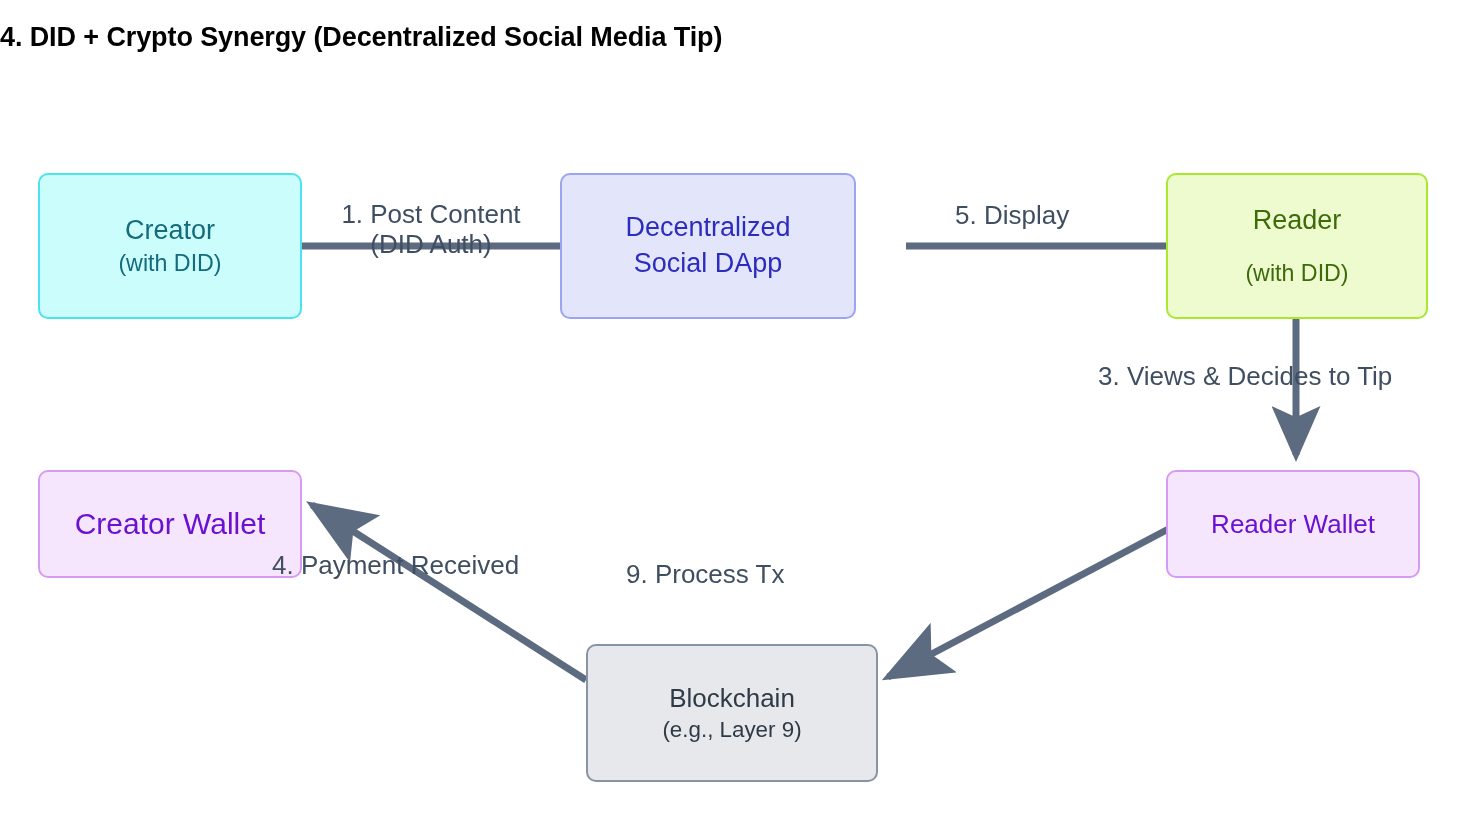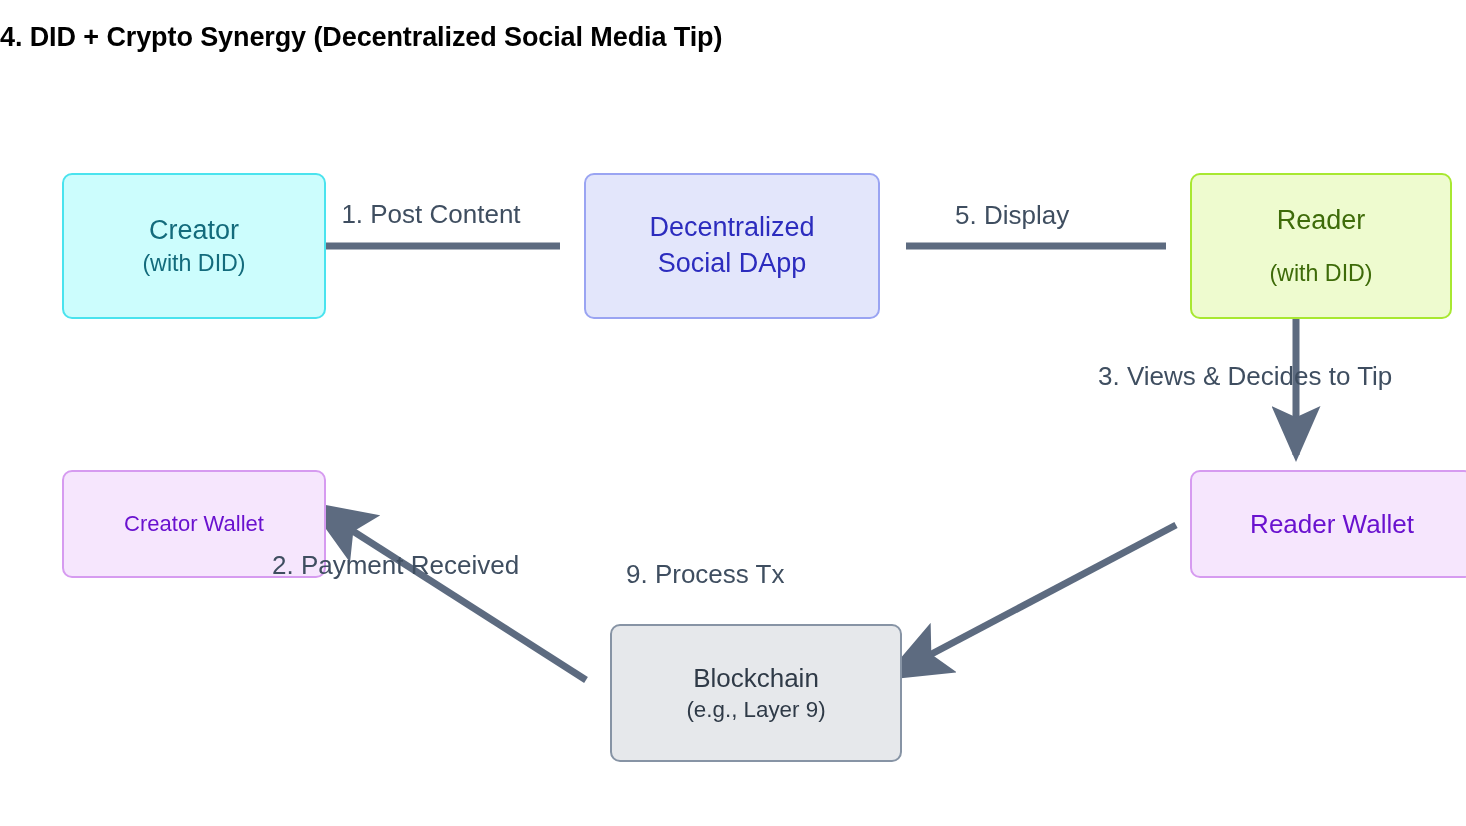--- a/index.html
+++ b/index.html
@@ -43,39 +43,38 @@
     box-sizing: border-box;
     border-radius: 10px;
     border-width: 2px;
     border-style: solid;
     display: flex;
     flex-direction: column;
     align-items: center;
     justify-content: center;
     text-align: center;
     line-height: 1.32;
-    margin-left: 24px;
   }
   .node .line1 {
     display: block;
     white-space: nowrap;
   }
   .node .line2 {
     display: block;
     white-space: nowrap;
     font-size: 0.86em;
   }
 
   
   #node-creator        { left: 38px;   top: 173px; width: 264px; height: 146px; font-size: 27px; }
   #node-dapp           { left: 560px;  top: 173px; width: 296px; height: 146px; font-size: 27px; }
   #node-reader         { left: 1166px; top: 173px; width: 262px; height: 146px; font-size: 27px; gap: 20px; }
-  #node-creator-wallet { left: 38px;   top: 470px; width: 264px; height: 108px; font-size: 22px; }
-  #node-reader-wallet  { left: 1166px; top: 470px; width: 284px; height: 108px; font-size: 26px; }
-  #node-blockchain     { left: 586px;  top: 624px; width: 292px; height: 138px; font-size: 26px; align-items: center; }
+  #node-creator-wallet { left: 38px;   top: 470px; width: 264px; height: 108px; font-size: 30px; }
+  #node-reader-wallet  { left: 1166px; top: 470px; width: 254px; height: 108px; font-size: 26px; }
+  #node-blockchain     { left: 586px;  top: 644px; width: 292px; height: 138px; font-size: 26px; align-items: center; }
 
   .edge-label {
     position: absolute;
     font-size: 26px;
     color: #3f4e60;
     white-space: nowrap;
     line-height: 1.15;
   }
   .edge-label.two-line { text-align: center; }
   .edge-label .el-row { display: block; }
@@ -131,32 +130,33 @@
     <span class="line1">Reader Wallet</span>
   </div>
 
   <div class="node" id="node-blockchain" style="background: rgb(230, 232, 235); border-color: rgb(135, 148, 165); color: rgb(47, 58, 71);">
     <span class="line1">Blockchain</span>
     <span class="line2">(e.g., Layer 9)</span>
   </div>
 
   <div class="edge-label two-line" style="left:310px; top:200px; width:242px;">
     <span class="el-row">1. Post Content</span>
+    <span class="el-row">(DID Auth)</span>
   </div>
 
   <div class="edge-label" style="left:955px; top:201px;">
     <span class="el-row">5. Display</span>
   </div>
 
   <div class="edge-label" style="left:1098px; top:362px;">
     <span class="el-row">3. Views &amp; Decides to Tip</span>
   </div>
 
 
   <div class="edge-label" style="left:626px; top:560px;">
     <span class="el-row">9. Process Tx</span>
   </div>
 
   <div class="edge-label" style="left:272px; top:551px;">
-    <span class="el-row">2. Payment Received</span>
+    <span class="el-row">4. Payment Received</span>
   </div>
 
 </div>
 
 </body></html>

